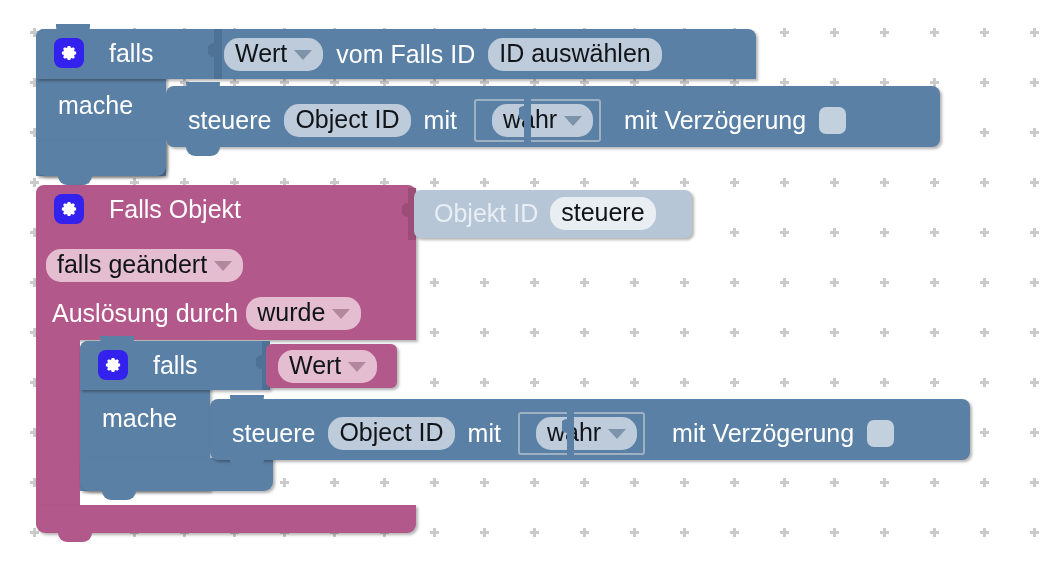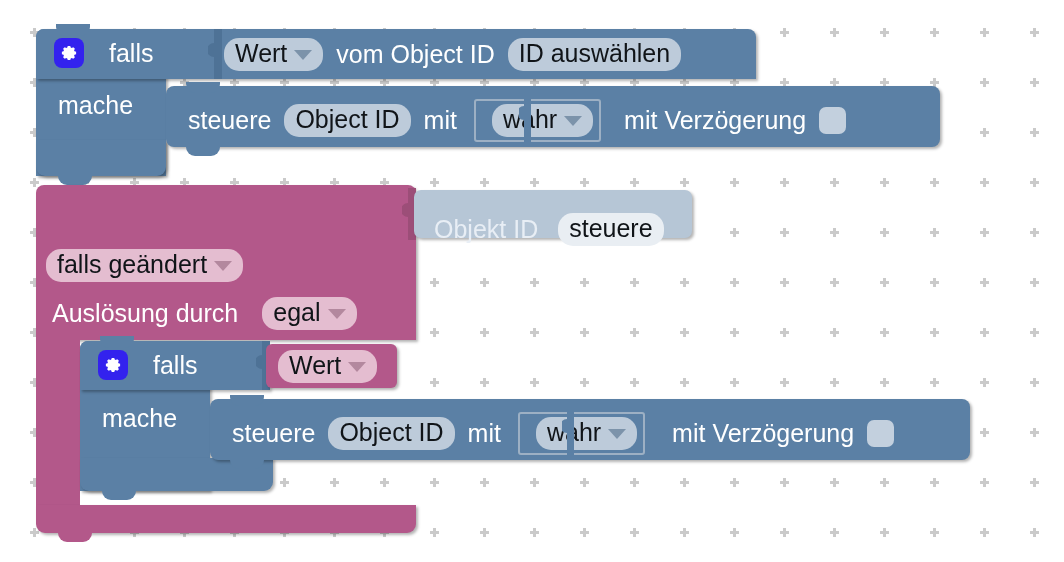--- a/index.html
+++ b/index.html
@@ -353,21 +353,21 @@
     <svg width="14" height="50" viewBox="0 0 14 50" style="position:absolute;left:0;top:0;">
       <path d="M14 0 H6 V14 a7 7 0 0 0 0 14 V50 H14 Z" fill="#4e7296"></path>
     </svg>
   </div>
 
   <div class="blk row" style="left:224px;top:38px;gap:13px;">
     <span class="field">
       <span>Wert</span>
       <i class="caret"></i>
     </span>
-    <span class="lbl">vom Object ID</span>
+    <span class="lbl">vom Falls ID</span>
     <span class="field">
       <span>ID auswählen</span>
     </span>
   </div>
 
   <span class="blk lbl" style="left:58px;top:93px;">mache</span>
 
   <div class="blk shadow" style="left:166px;top:86px;width:774px;height:61px;border-radius:8px;background:#5b80a5;"></div>
   <div class="blk" style="left:186px;top:82px;width:34px;height:11px;border-radius:0 0 9px 9px;background:#5b80a5;"></div>
   <div class="blk" style="left:186px;top:143px;width:34px;height:13px;border-radius:0 0 9px 9px;background:#5b80a5;"></div>
@@ -394,46 +394,55 @@
       </svg>
   </div>
 
   <div class="blk shadow" style="left:36px;top:185px;width:380px;height:155px;border-radius:8px 8px 0 0;background:#b3588a;"></div>
 
   <div class="blk" style="left:36px;top:335px;width:44px;height:175px;background:#b3588a;"></div>
 
   <div class="blk shadow" style="left:36px;top:505px;width:380px;height:28px;border-radius:0 0 9px 9px;background:#b3588a;"></div>
   <div class="blk" style="left:58px;top:529px;width:34px;height:13px;border-radius:0 0 9px 9px;background:#b3588a;"></div>
 
+  <div class="blk row" style="left:54px;top:194px;gap:0;">
+    <span class="gear">
+      <svg width="20" height="20" viewBox="0 0 24 24" aria-hidden="true">
+        <path fill="#ffffff" d="M12 8.2a3.8 3.8 0 1 0 0 7.6 3.8 3.8 0 0 0 0-7.6zm0 5.9a2.1 2.1 0 1 1 0-4.2 2.1 2.1 0 0 1 0 4.2z"></path>
+        <path fill="#ffffff" d="M20.6 13.4l-.1-1.4.1-1.4-2-.6-.5-1.2 1-1.8-2-2-1.8 1-1.2-.5-.6-2-1.5.1-1.5-.1-.6 2-1.2.5-1.8-1-2 2 1 1.8-.5 1.2-2 .6.1 1.4-.1 1.4 2 .6.5 1.2-1 1.8 2 2 1.8-1 1.2.5.6 2 1.5-.1 1.5.1.6-2 1.2-.5 1.8 1 2-2-1-1.8.5-1.2z"></path>
+      </svg>
+    </span>
+    <span class="lbl" style="margin-left:25px;">Falls Objekt</span>
+  </div>
 
   <div class="blk" style="left:402px;top:188px;width:14px;height:52px;">
     <svg width="14" height="52" viewBox="0 0 14 52">
         <path d="M14 0 H6 V15 a7 7 0 0 0 0 14 V52 H14 Z" fill="#9c4e78"></path>
       </svg>
   </div>
 
   <div class="blk shadow" style="left:414px;top:190px;width:278px;height:48px;border-radius:7px;background:#b6c6d6;"></div>
-  <div class="blk row" style="left:434px;top:197px;gap:20px;margin-top:16px;">
+  <div class="blk row" style="left:434px;top:197px;gap:12px;">
     <span class="lbl dim">Objekt ID</span>
     <span class="field paleblue">
       <span>steuere</span>
     </span>
   </div>
 
   <div class="blk" style="left:46px;top:249px;">
     <span class="field pinkfield">
       <span>falls geändert</span>
       <i class="caret"></i>
     </span>
   </div>
 
-  <div class="blk row" style="left:52px;top:297px;gap:24px;">
+  <div class="blk row" style="left:52px;top:297px;gap:8px;">
     <span class="lbl">Auslösung durch</span>
     <span class="field pinkfield">
-      <span>egal</span>
+      <span>wurde</span>
       <i class="caret"></i>
     </span>
   </div>
 
   <div class="blk shadow" style="left:80px;top:341px;width:130px;height:150px;border-radius:8px 8px 0 0;background:#5b80a5;"></div>
   <div class="blk shadow" style="left:80px;top:341px;width:190px;height:49px;border-radius:8px 8px 0 0;background:#5b80a5;"></div>
   <div class="blk" style="left:100px;top:336px;width:34px;height:12px;border-radius:0 0 9px 9px;background:#5b80a5;"></div>
   <div class="blk shadow" style="left:80px;top:458px;width:193px;height:33px;border-radius:0 0 9px 9px;background:#5b80a5;"></div>
   <div class="blk" style="left:102px;top:487px;width:34px;height:13px;border-radius:0 0 9px 9px;background:#5b80a5;"></div>
 

